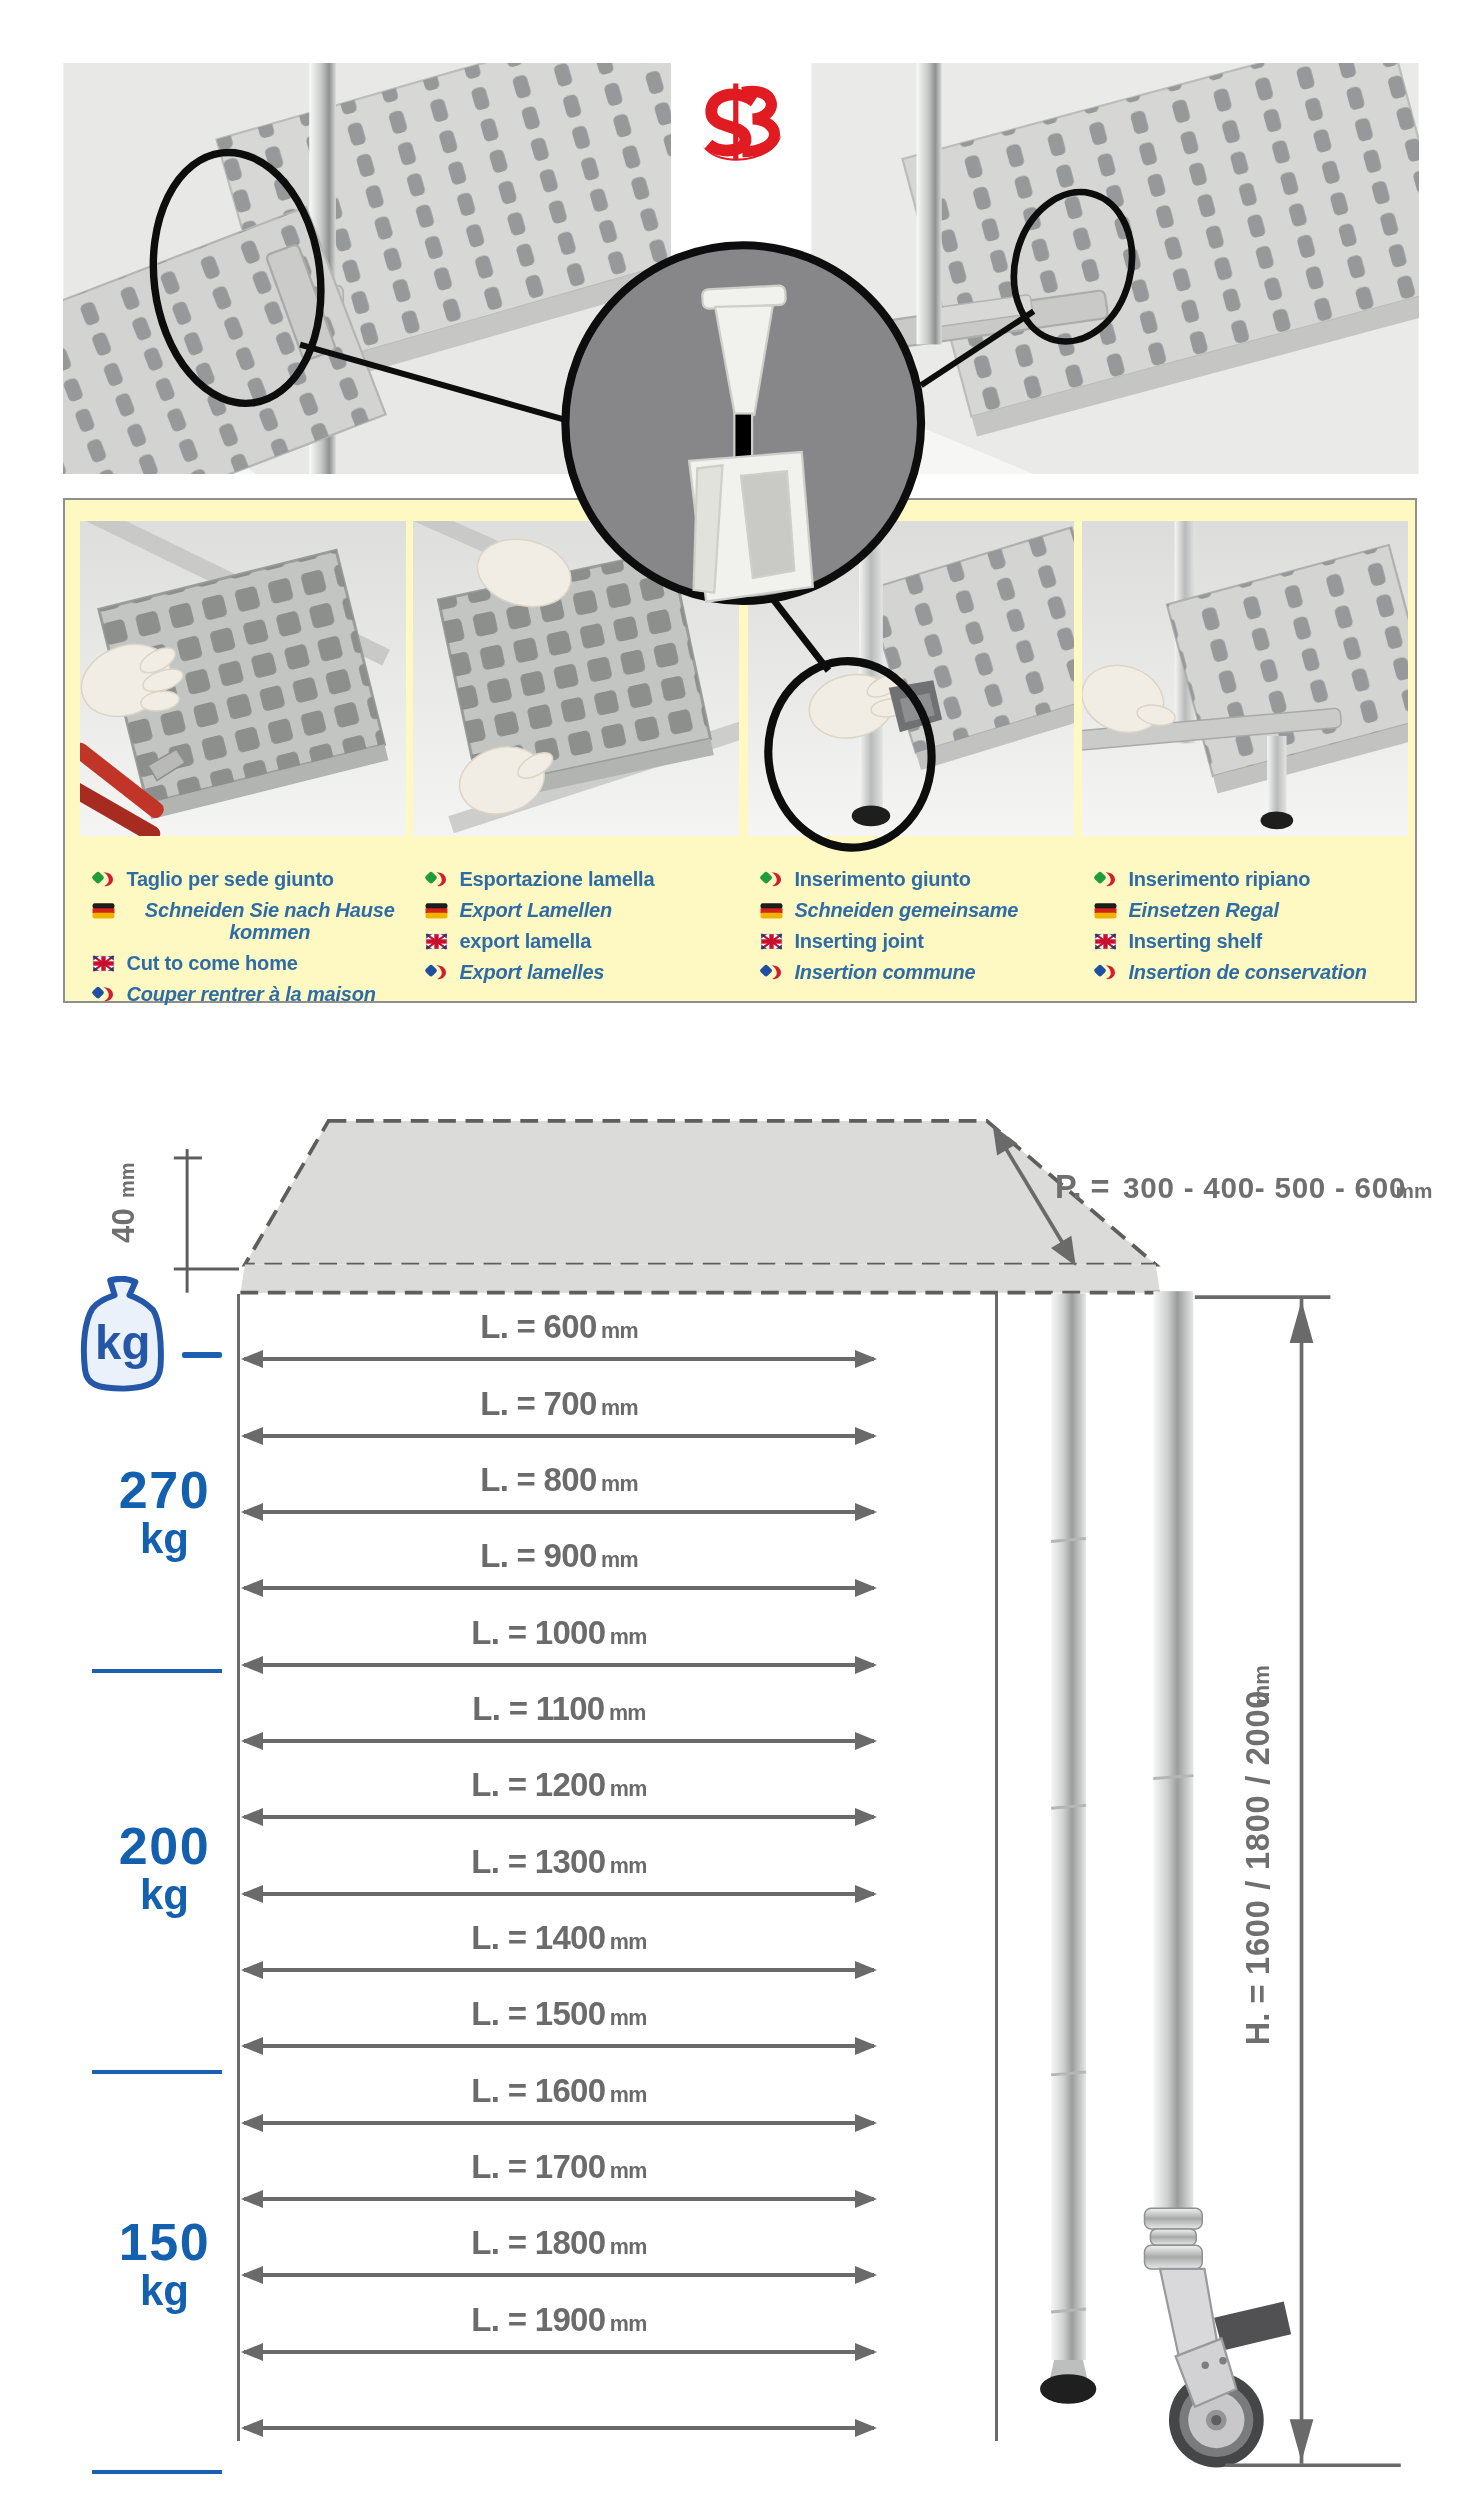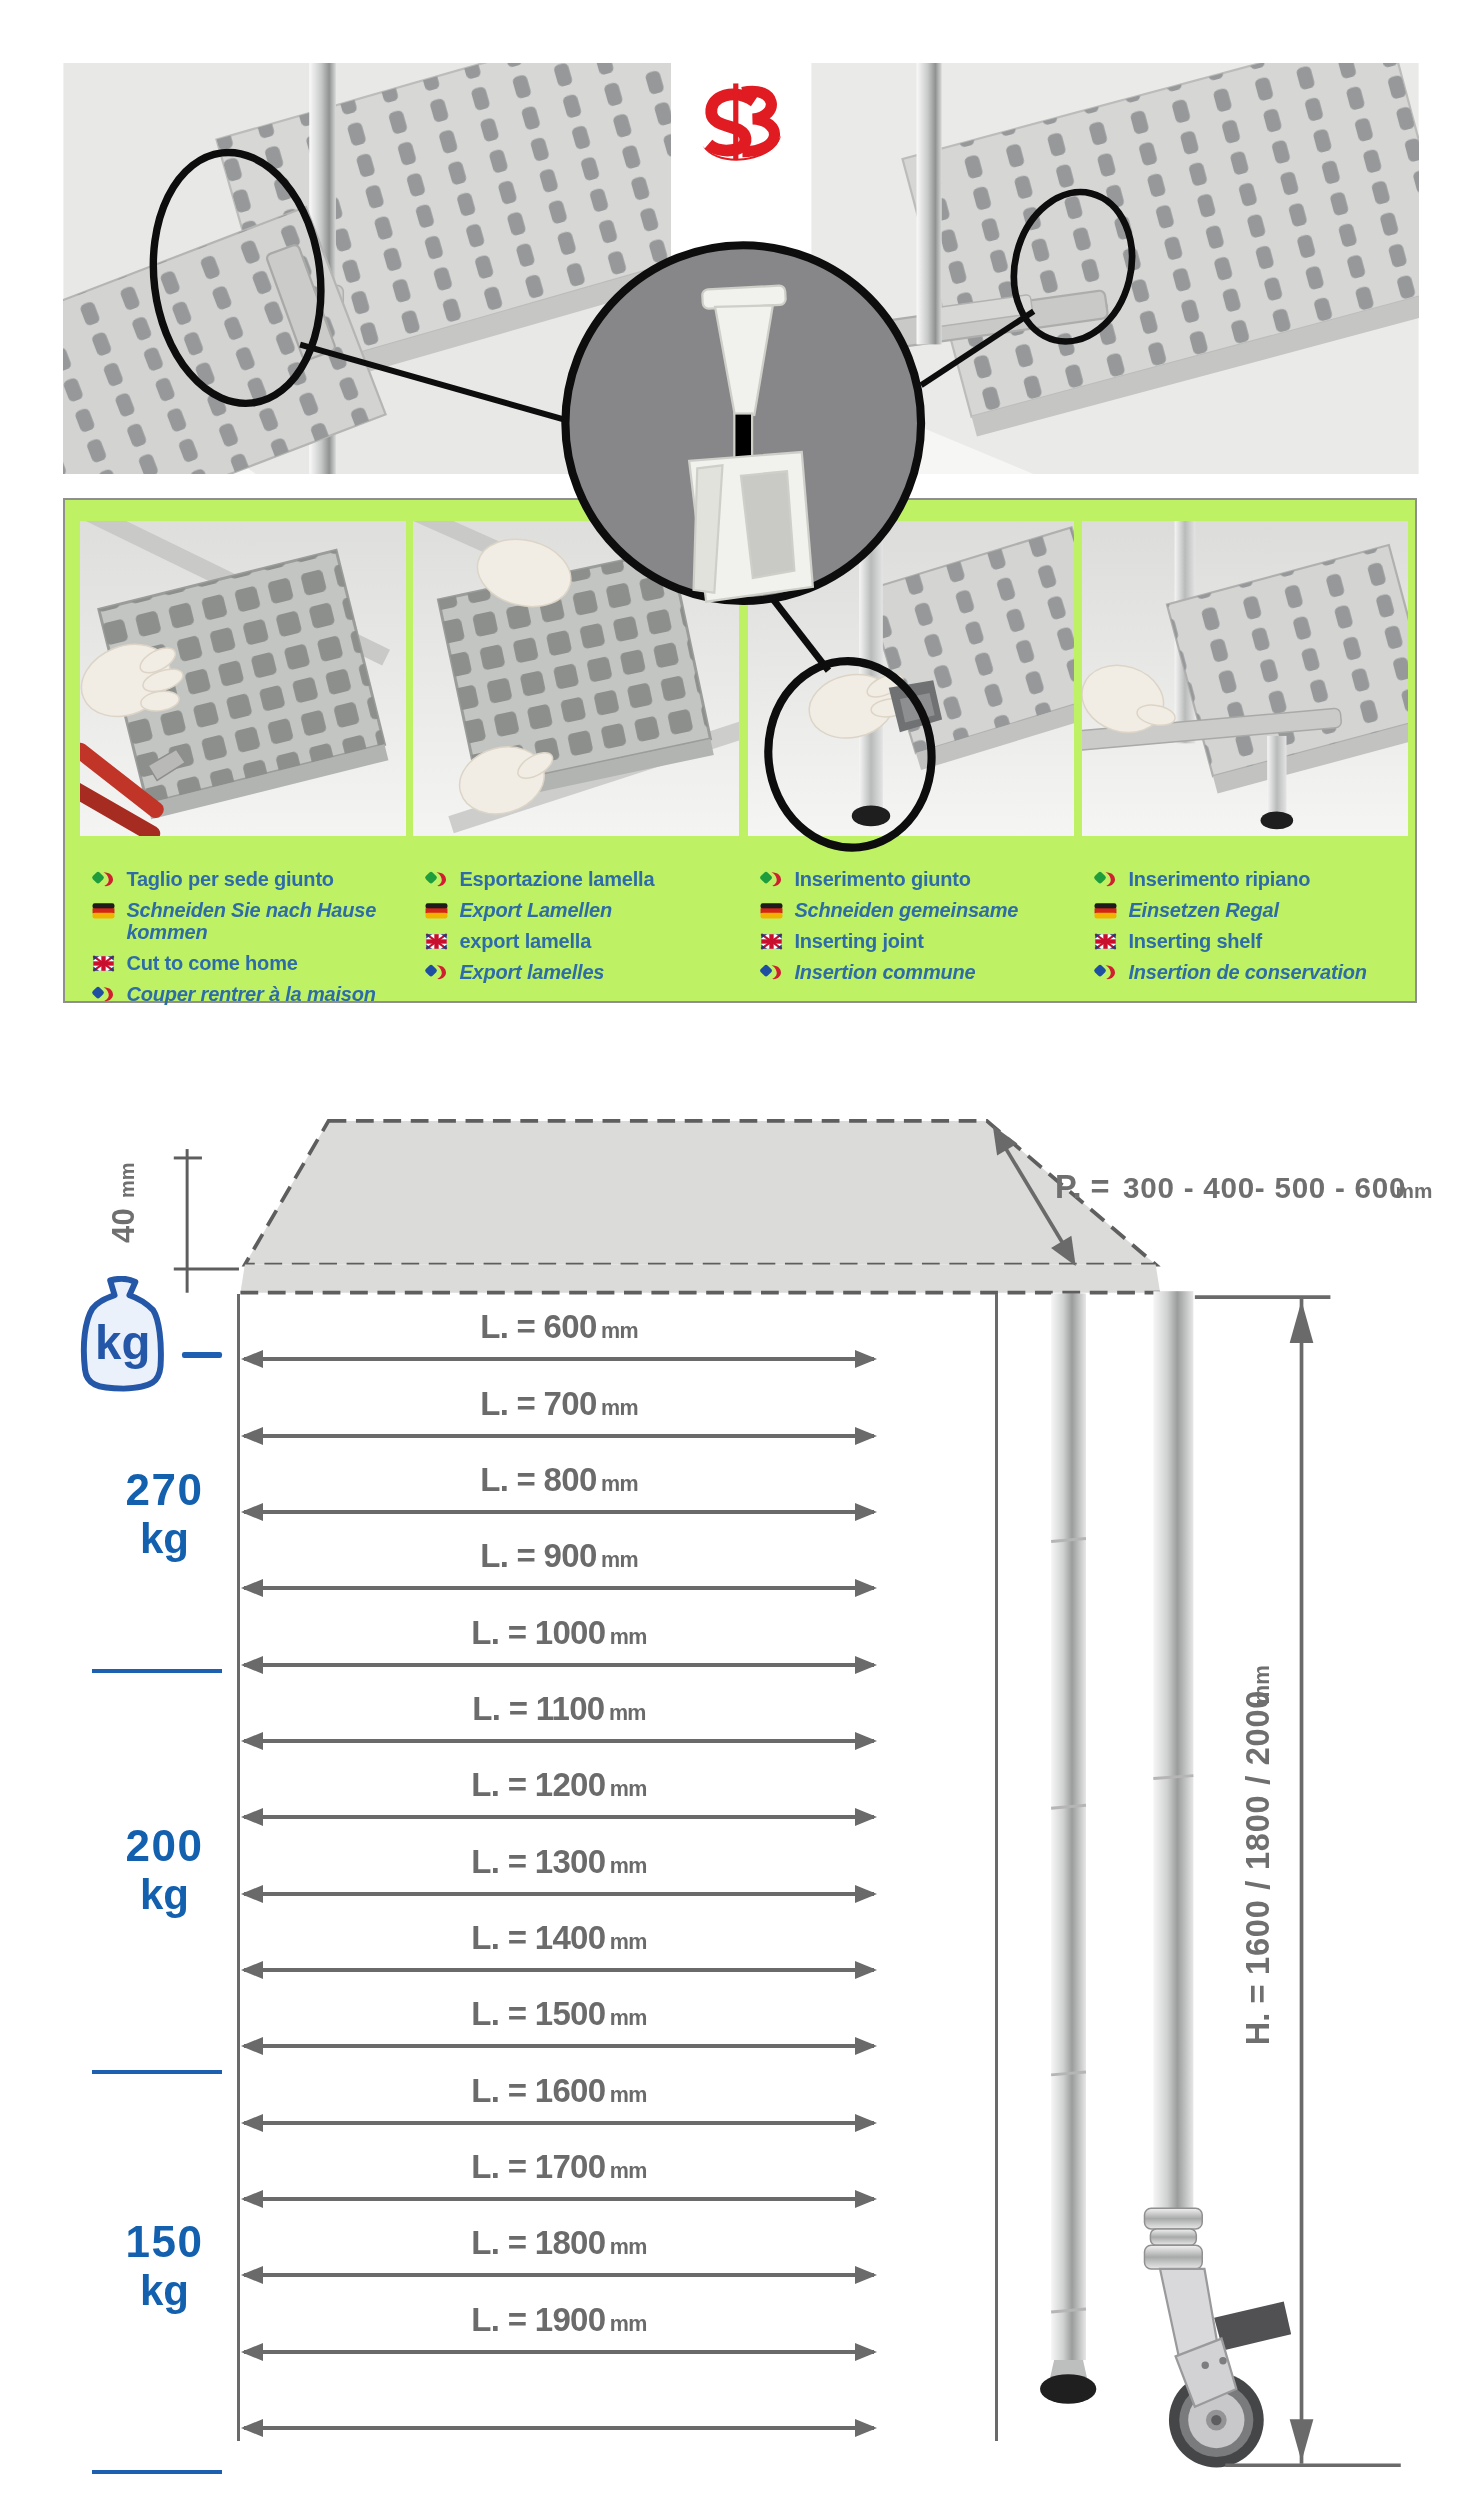--- a/index.html
+++ b/index.html
@@ -9,21 +9,21 @@
 
   
   .photo-top{position:absolute;top:63px;width:608px;height:411px;z-index:1;overflow:hidden;}
   .photo-top.left{left:63px;}
   .photo-top.right{left:811px;}
   .logo-wrap{position:absolute;left:689px;top:79px;width:101px;height:89px;z-index:7;}
   .annot-overlay{position:absolute;left:0;top:0;width:1482px;height:867px;z-index:6;pointer-events:none;}
 
   
   .steps-box{position:absolute;left:63px;top:498px;width:1354px;height:505px;
-             background:#bef264;border:2.2px solid #8f8f8f;z-index:1;}
+             background:#fef9c3;border:2.2px solid #8f8f8f;z-index:1;text-align:center;}
   .step-photo{position:absolute;top:21px;width:326px;height:315px;overflow:hidden;}
   .caption-col{position:absolute;top:368px;width:322px;display:flex;flex-direction:column;gap:9px;}
   .cap-row{display:flex;align-items:flex-start;gap:10.4px;}
   .cap-flag{flex:0 0 25px;width:25px;height:19px;margin-top:1.5px;}
   .cap-text{font-size:20px;line-height:22px;color:#2e6ca8;font-weight:bold;letter-spacing:-0.2px;}
   .cap-row.ital .cap-text{font-style:italic;font-weight:bold;}
 
   
   .shelf-svg{position:absolute;left:0;top:1038px;z-index:1;}
   .poles-svg{position:absolute;left:1023px;top:1260px;z-index:1;}
@@ -37,21 +37,21 @@
   .len-label{position:absolute;left:0;top:0;width:100%;text-align:center;color:#6b6b6b;
              font-size:33px;font-weight:bold;letter-spacing:-0.7px;white-space:nowrap;}
   .len-label .lu{font-size:21.5px;font-weight:bold;margin-left:4.4px;}
   .h-arrow{position:absolute;left:4.4px;right:4.4px;top:49px;height:3.7px;background:#6a6a6a;}
   .h-arrow::before{content:"";position:absolute;left:-3px;top:-7.4px;width:0;height:0;
       border-top:9px solid transparent;border-bottom:9px solid transparent;border-right:22px solid #6a6a6a;}
   .h-arrow::after{content:"";position:absolute;right:-3px;top:-7.4px;width:0;height:0;
       border-top:9px solid transparent;border-bottom:9px solid transparent;border-left:22px solid #6a6a6a;}
 
   .load-group{position:absolute;left:86px;width:157px;text-align:center;color:#1360af;z-index:2;}
-  .load-group .lv{font-size:44px;font-weight:bold;line-height:52px;letter-spacing:1.5px;text-align:center;}
+  .load-group .lv{font-size:52px;font-weight:bold;line-height:52px;letter-spacing:1.5px;text-align:center;}
   .load-group .lkg{font-size:42px;font-weight:bold;line-height:46px;}
   .blue-div{position:absolute;left:92px;width:130px;height:4.4px;background:#1d5fb0;z-index:2;}
 </style>
 </head>
 <body>
 
 <div class="page">
 
   <div class="photo-top left">
     <svg width="608" height="411" viewBox="0 0 820 555">

